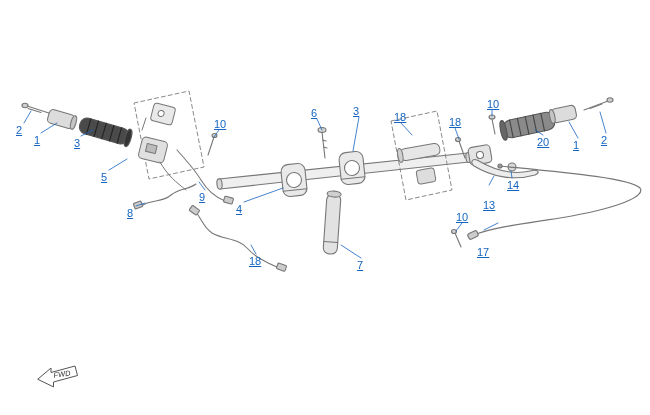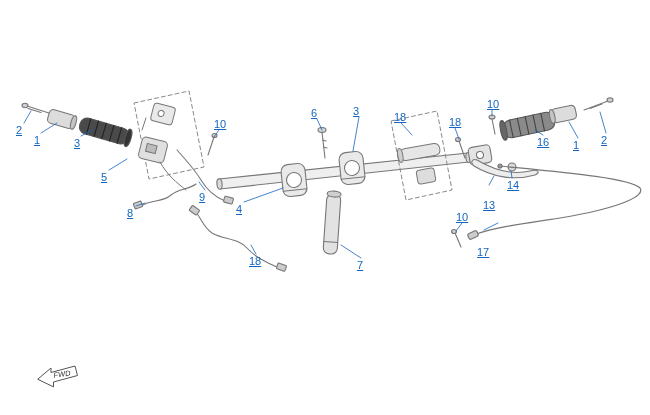--- a/index.html
+++ b/index.html
@@ -217,21 +217,21 @@
   <div class="callout" style="left:199px;top:191px">9</div>
   <div class="callout" style="left:214px;top:118px">10</div>
   <div class="callout" style="left:236px;top:203px">4</div>
   <div class="callout" style="left:311px;top:107px">6</div>
   <div class="callout" style="left:353px;top:105px">3</div>
   <div class="callout" style="left:394px;top:111px">18</div>
   <div class="callout" style="left:357px;top:259px">7</div>
   <div class="callout" style="left:249px;top:255px">18</div>
   <div class="callout" style="left:449px;top:116px">18</div>
   <div class="callout" style="left:487px;top:98px">10</div>
-  <div class="callout" style="left:537px;top:136px">16</div>
+  <div class="callout" style="left:537px;top:136px">20</div>
   <div class="callout" style="left:507px;top:179px">14</div>
   <div class="callout" style="left:483px;top:199px">13</div>
   <div class="callout" style="left:456px;top:211px">10</div>
   <div class="callout" style="left:477px;top:246px">17</div>
   <div class="callout" style="left:573px;top:139px">1</div>
   <div class="callout" style="left:601px;top:134px">2</div>
 
 </div>
 
 </body></html>

